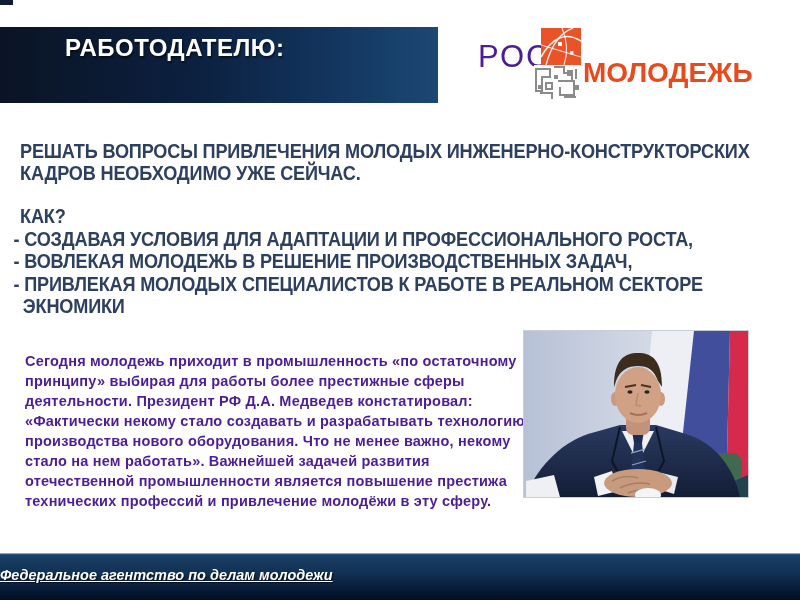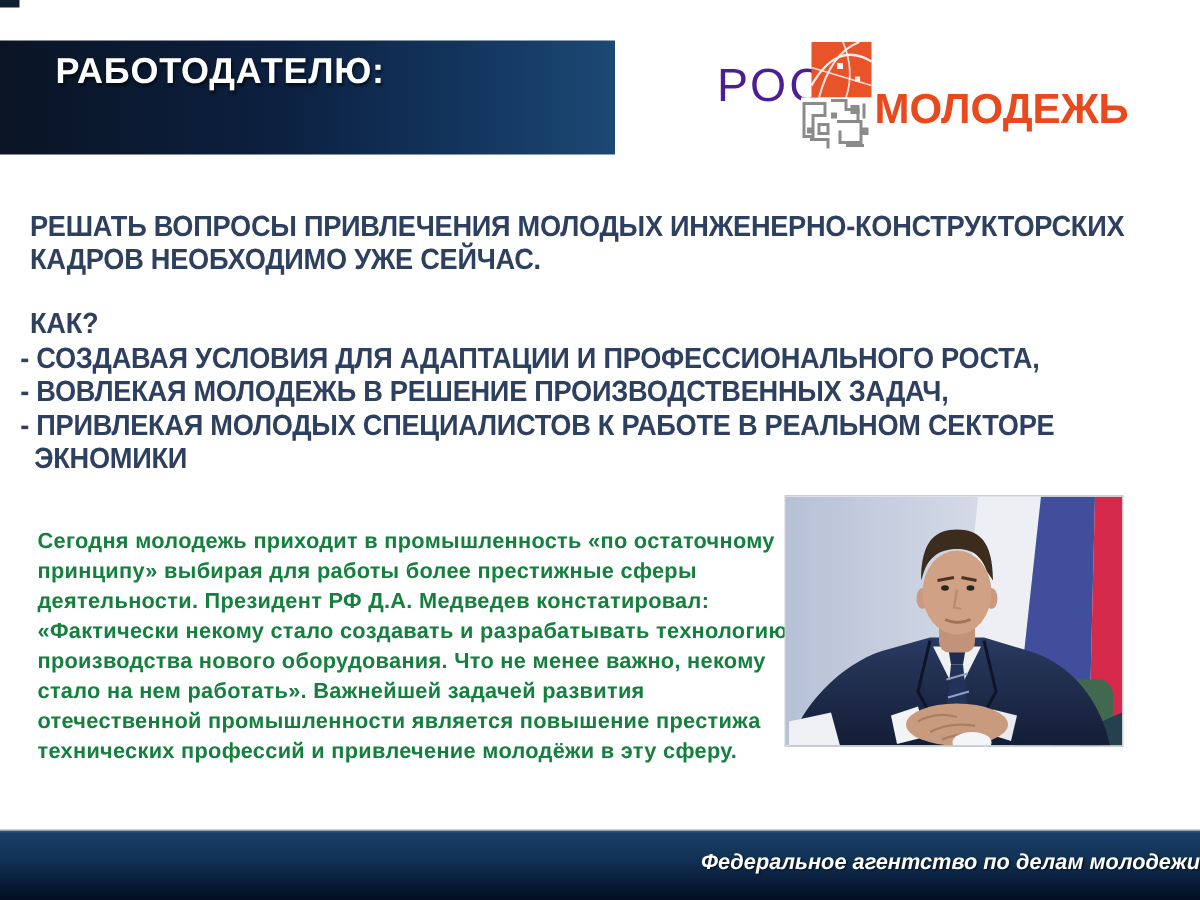--- a/index.html
+++ b/index.html
@@ -8,20 +8,21 @@
     background:#ffffff; overflow:hidden;
     font-family:"Liberation Sans", sans-serif;
   }
   
   .corner-mark { position:absolute; left:0; top:0; width:13px; height:5px; background:#101d35; }
 
   
   .header-band {
     position:absolute; left:0; top:27px; width:410px; height:76px;
     background:linear-gradient(90deg,#0a1424 0%, #0c2040 45%, #133760 78%, #1c4874 100%);
+    padding-left:28px;
   }
   .header-title {
     margin:0; padding:7px 0 0 37px;
     font-size:24px; font-weight:bold; color:#ffffff; letter-spacing:0.5px;
     text-shadow:1px 2px 2px rgba(0,0,0,0.55);
   }
 
   
   .logo { position:absolute; left:470px; top:25px; width:330px; height:80px; }
   .logo-ros {
@@ -40,41 +41,42 @@
     transform:scaleX(0.93); transform-origin:0 0;
     color:#2e4060; font-weight:bold; font-size:19.5px; line-height:21.5px;
     letter-spacing:-0.2px;
   }
   .main-gap { height:22px; }
   .bullet { margin-left:-7px; padding-left:10px; text-indent:-10px; line-height:22.5px; }
 
   
   .paragraph {
     position:absolute; left:25px; top:351px; width:502px;
-    color:#15803d; font-weight:bold; font-size:14.5px; line-height:20px;
+    color:#4c1d95; font-weight:bold; font-size:14.5px; line-height:20px;
     letter-spacing:0.2px;
   }
 
   
   .photo {
     position:absolute; left:524px; top:331px; width:224px; height:166px;
     outline:1px solid #c9cdd6;
   }
 
   
   .footer-band {
     position:absolute; left:0; top:553px; width:800px; height:47px;
     background:linear-gradient(180deg,#1b4066 0%, #113155 40%, #071833 80%, #030e1d 100%);
     border-top:1px solid #9aa0ac;
     box-shadow:inset 0 1px 0 #2a5480;
   }
   .footer-text {
-    margin-top:13px; text-align:right;
+    margin-top:13px; text-align:left;
     color:#ffffff; font-size:14.5px; font-weight:bold; font-style:italic;
     text-shadow:1px 1px 1px rgba(0,0,0,0.6);
+    text-decoration:underline;
   }
 </style>
 </head>
 <body>
 
 <div class="slide">
 
   <div class="corner-mark"></div>
 
   <div class="header-band">

